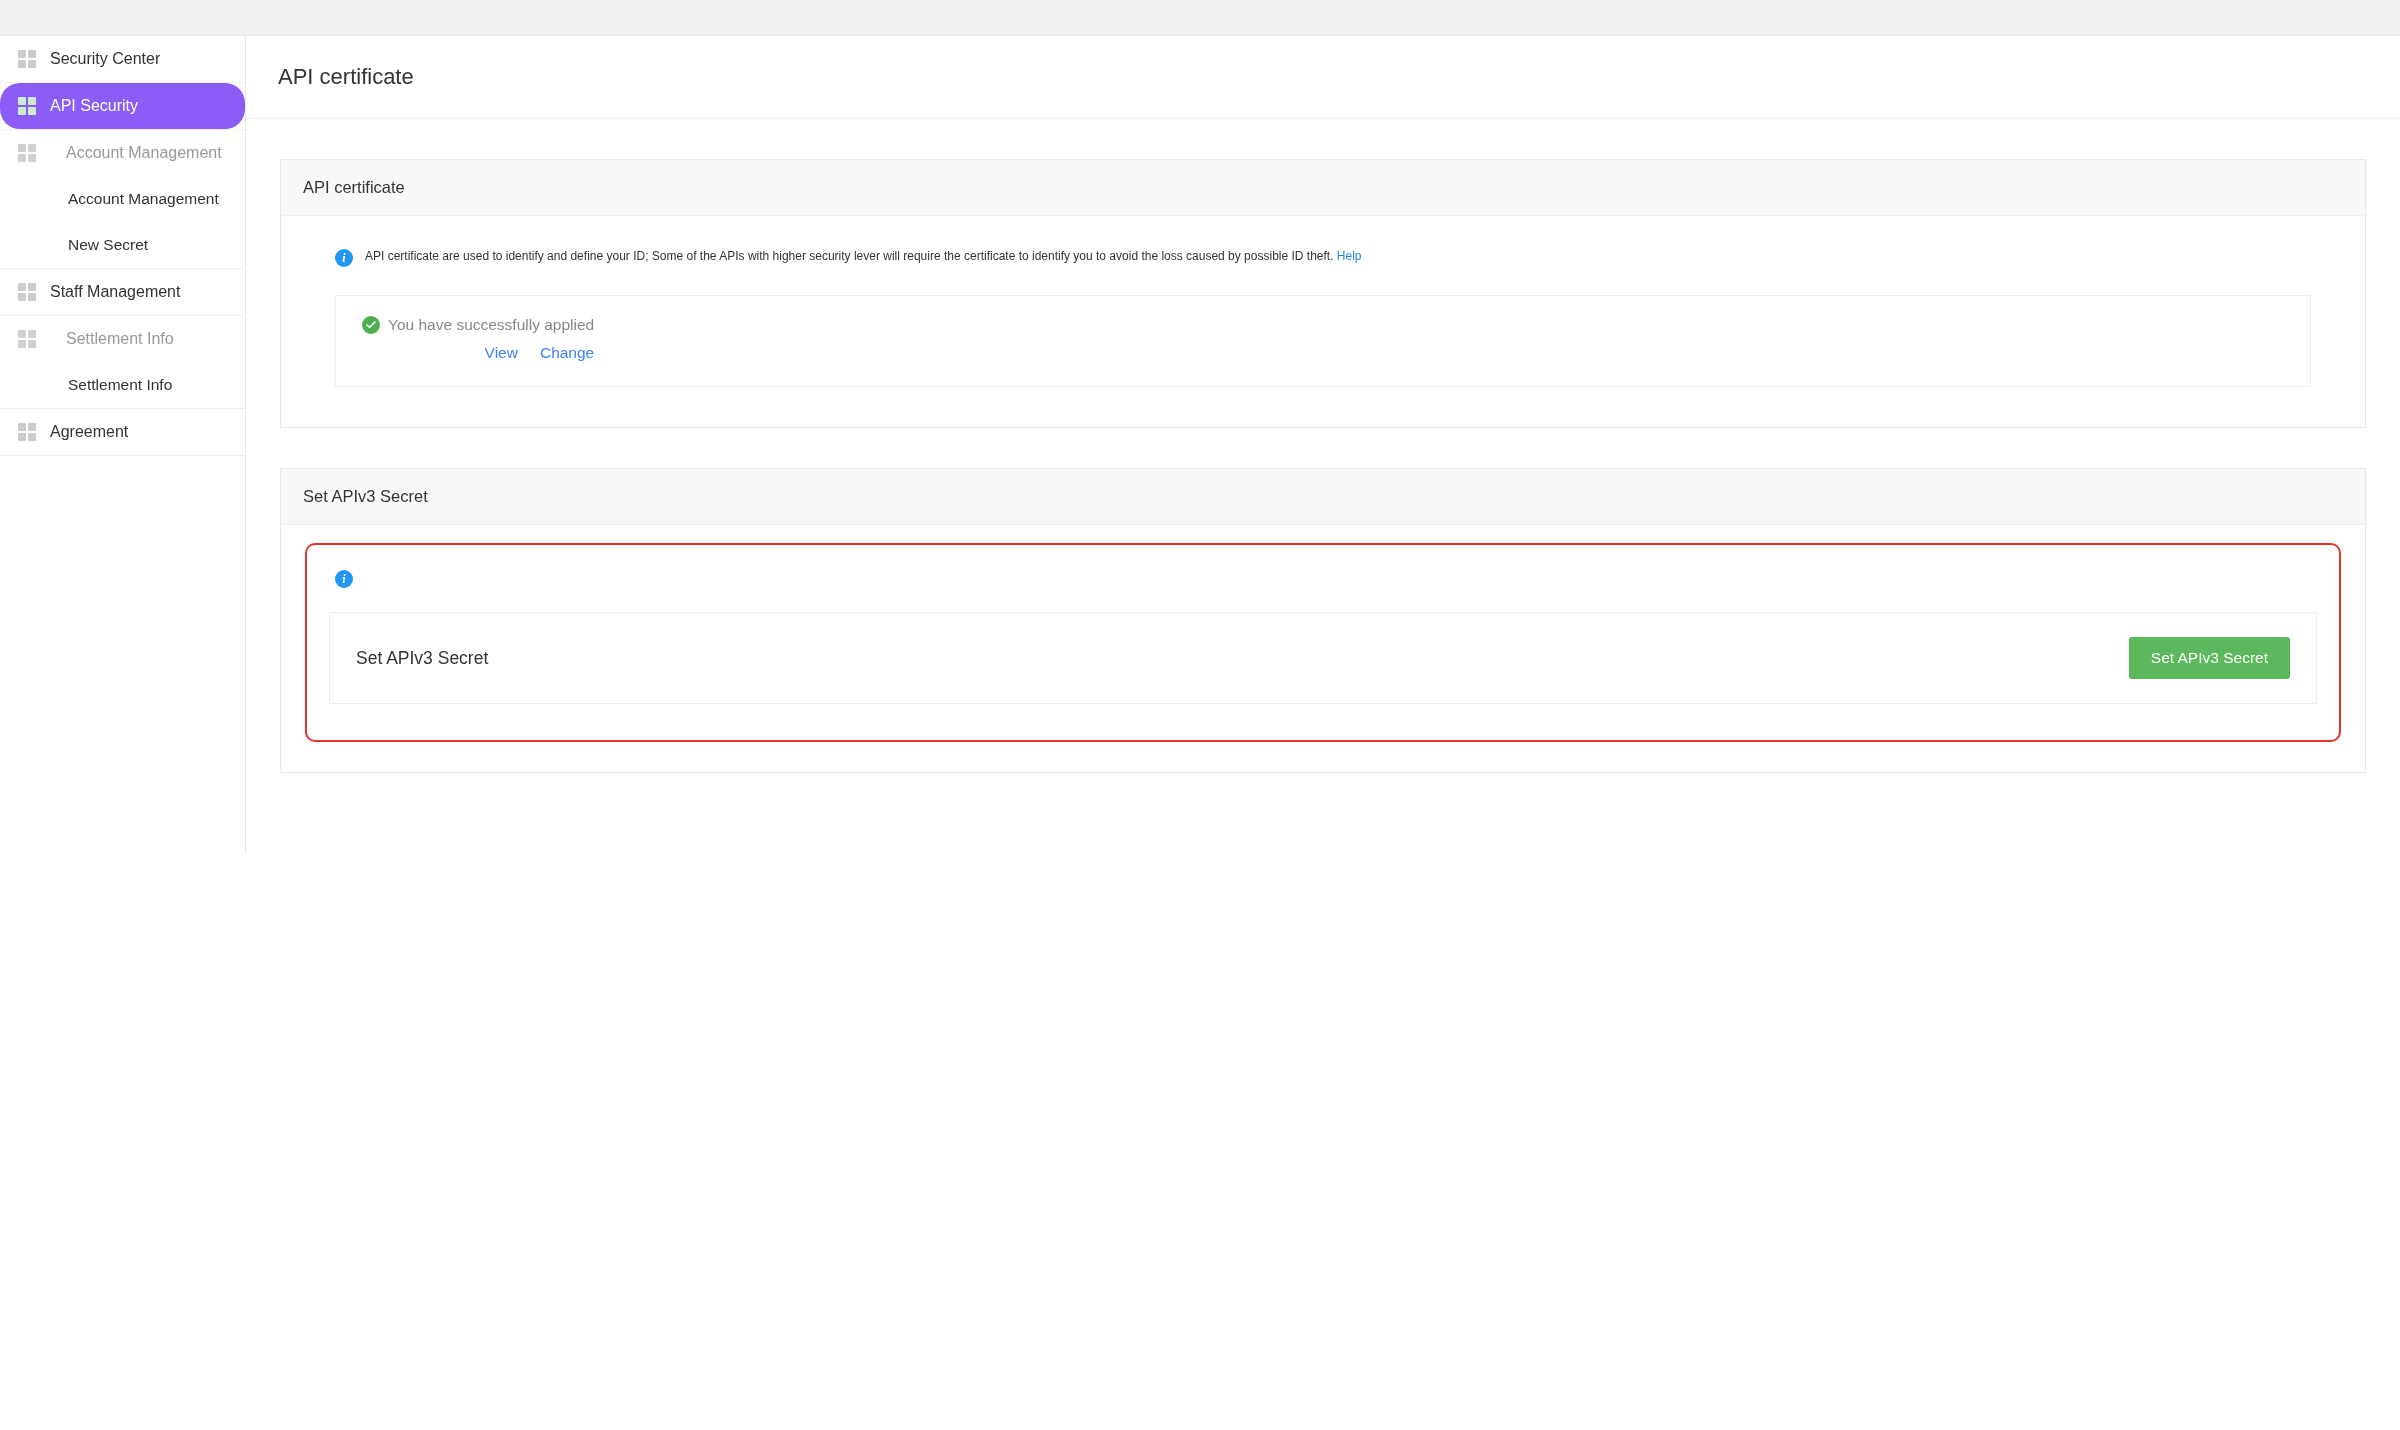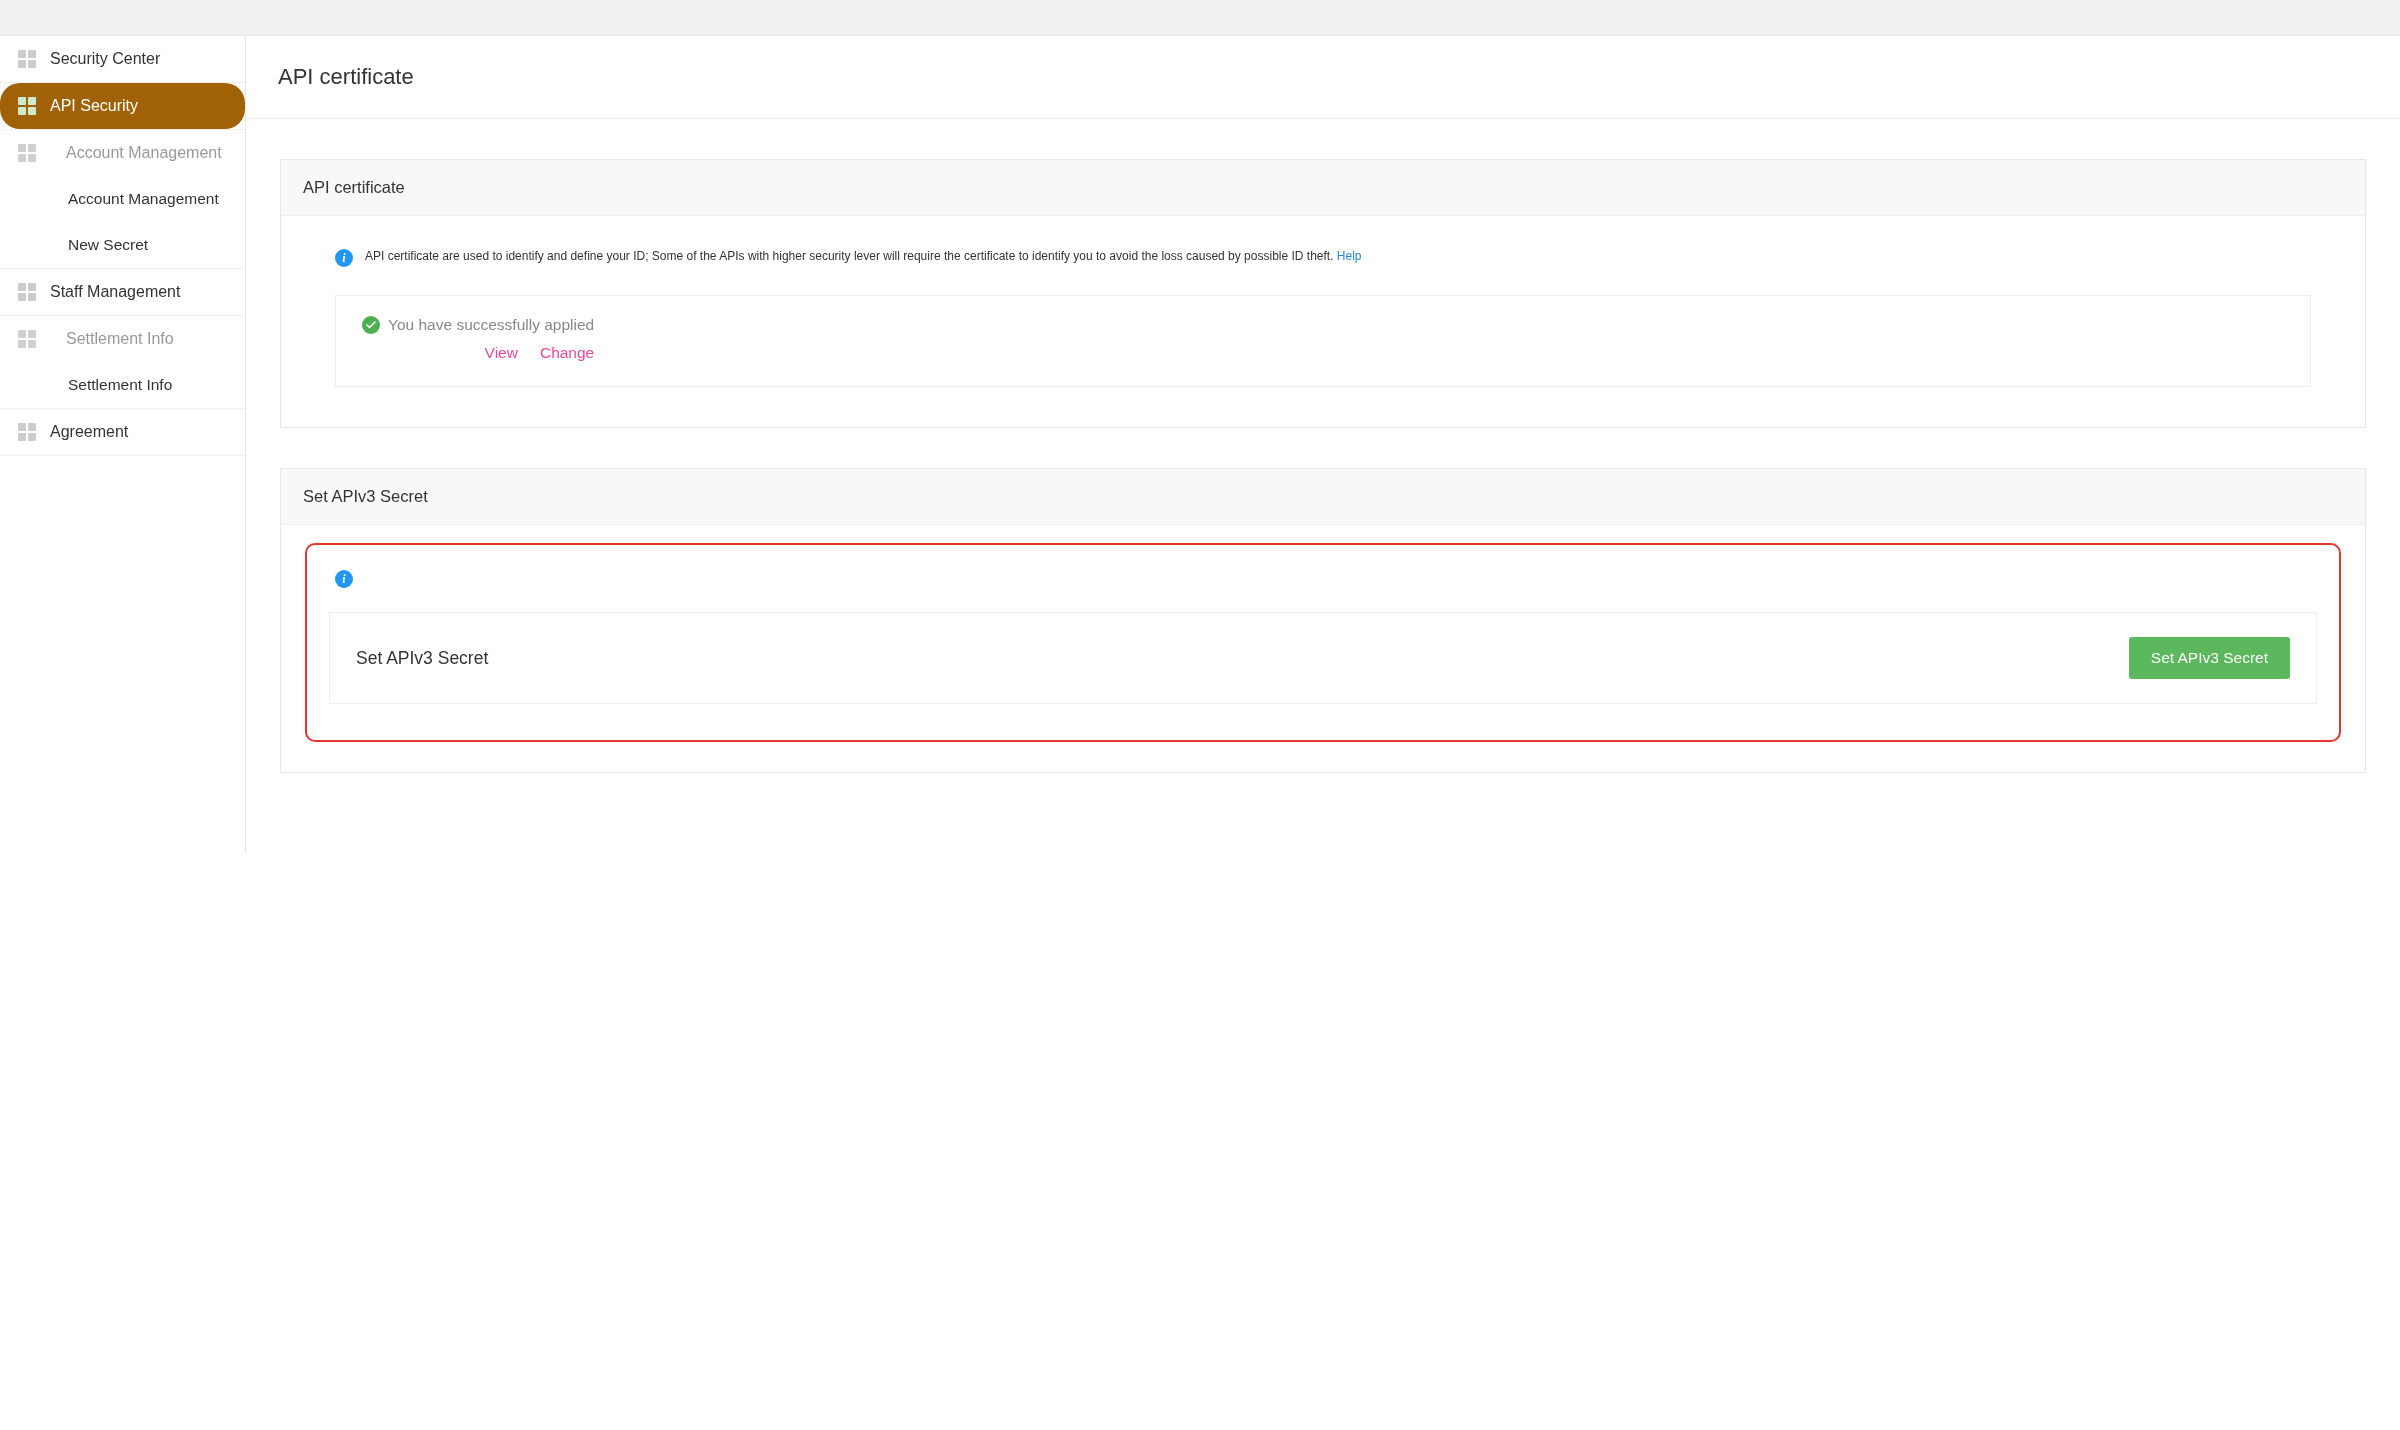--- a/index.html
+++ b/index.html
@@ -7,21 +7,21 @@
     
     .top-bar { height: 36px; background: #f1f1f1; border-bottom: 1px solid #e8e8e8; }
     
     .layout { display: flex; }
     
     .sidebar { width: 246px; border-right: 1px solid #e8e8e8; background: #fff; }
     .sidebar-section { border-bottom: 1px solid #efefef; }
     .sidebar-item { display: flex; align-items: center; padding: 14px 18px; font-size: 16px; color: #333; cursor: pointer; }
     .sidebar-item.heading { color: #999; cursor: default; gap: 16px; }
     .sidebar-item.sub { padding-left: 68px; font-size: 15.5px; }
-    .sidebar-item.active { background: #a16207; color: #fff; border-radius: 20px; }
+    .sidebar-item.active { background: #8b5cf6; color: #fff; border-radius: 20px; }
     .sidebar-item.active .grid-icon .sq { background: #cdeccd; }
     .grid-icon { width: 18px; height: 18px; display: grid; grid-template-columns: 1fr 1fr; grid-template-rows: 1fr 1fr; gap: 2px; margin-right: 14px; flex-shrink: 0; }
     .grid-icon .sq { background: #ccc; border-radius: 1px; }
     .sidebar-item.heading .grid-icon .sq { background: #d0d0d0; }
     
     .main { flex: 1; padding: 0; }
     .page-title { font-size: 22px; font-weight: 400; padding: 28px 32px; border-bottom: 1px solid #eee; }
     
     .content-area { padding: 40px 34px; }
     
@@ -35,21 +35,21 @@
     .info-text a { color: #1e88e5; text-decoration: none; }
     
     .inner-card { border: 1px solid #eee; padding: 20px 0px 24px 26px; }
     .inner-card-row { display: flex; justify-content: space-between; align-items: flex-start; }
     .cert-left .cert-title { font-size: 17.5px; color: #333; margin-bottom: 8px; }
     .cert-left .cert-status-text { font-size: 15.5px; color: #4caf50; }
     .cert-right { text-align: center; padding-right: 30px; }
     .applied-ok { display: flex; align-items: center; gap: 8px; color: #888; font-size: 15.5px; margin-bottom: 10px; justify-content: flex-end; }
     .check-icon { width: 18px; height: 18px; border-radius: 50%; background: #4caf50; display: flex; align-items: center; justify-content: center; color: #fff; font-size: 11px; }
     .action-links { display: flex; gap: 22px; justify-content: flex-end; }
-    .action-links a { color: #ec4899; text-decoration: none; font-size: 15.5px; }
+    .action-links a { color: #3b82f6; text-decoration: none; font-size: 15.5px; }
     
     .highlight-box { border: 2.5px solid #e3362c; border-radius: 10px; padding: 22px 22px 36px 22px; }
     .secret-card { border: 1px solid #eee; padding: 24px 26px; display: flex; justify-content: space-between; align-items: center; margin-top: 24px; }
     .secret-title { font-size: 17.5px; color: #333; }
     .set-btn { background: #5cb85c; color: #fff; border: none; padding: 12px 22px; font-size: 15.5px; border-radius: 3px; cursor: pointer; }
     
     .info-row.tight { margin-bottom: 0; padding-left: 6px; }
     .info-row.tight .info-text { font-size: 16px; }
     
     @media (min-width: 1px) {

